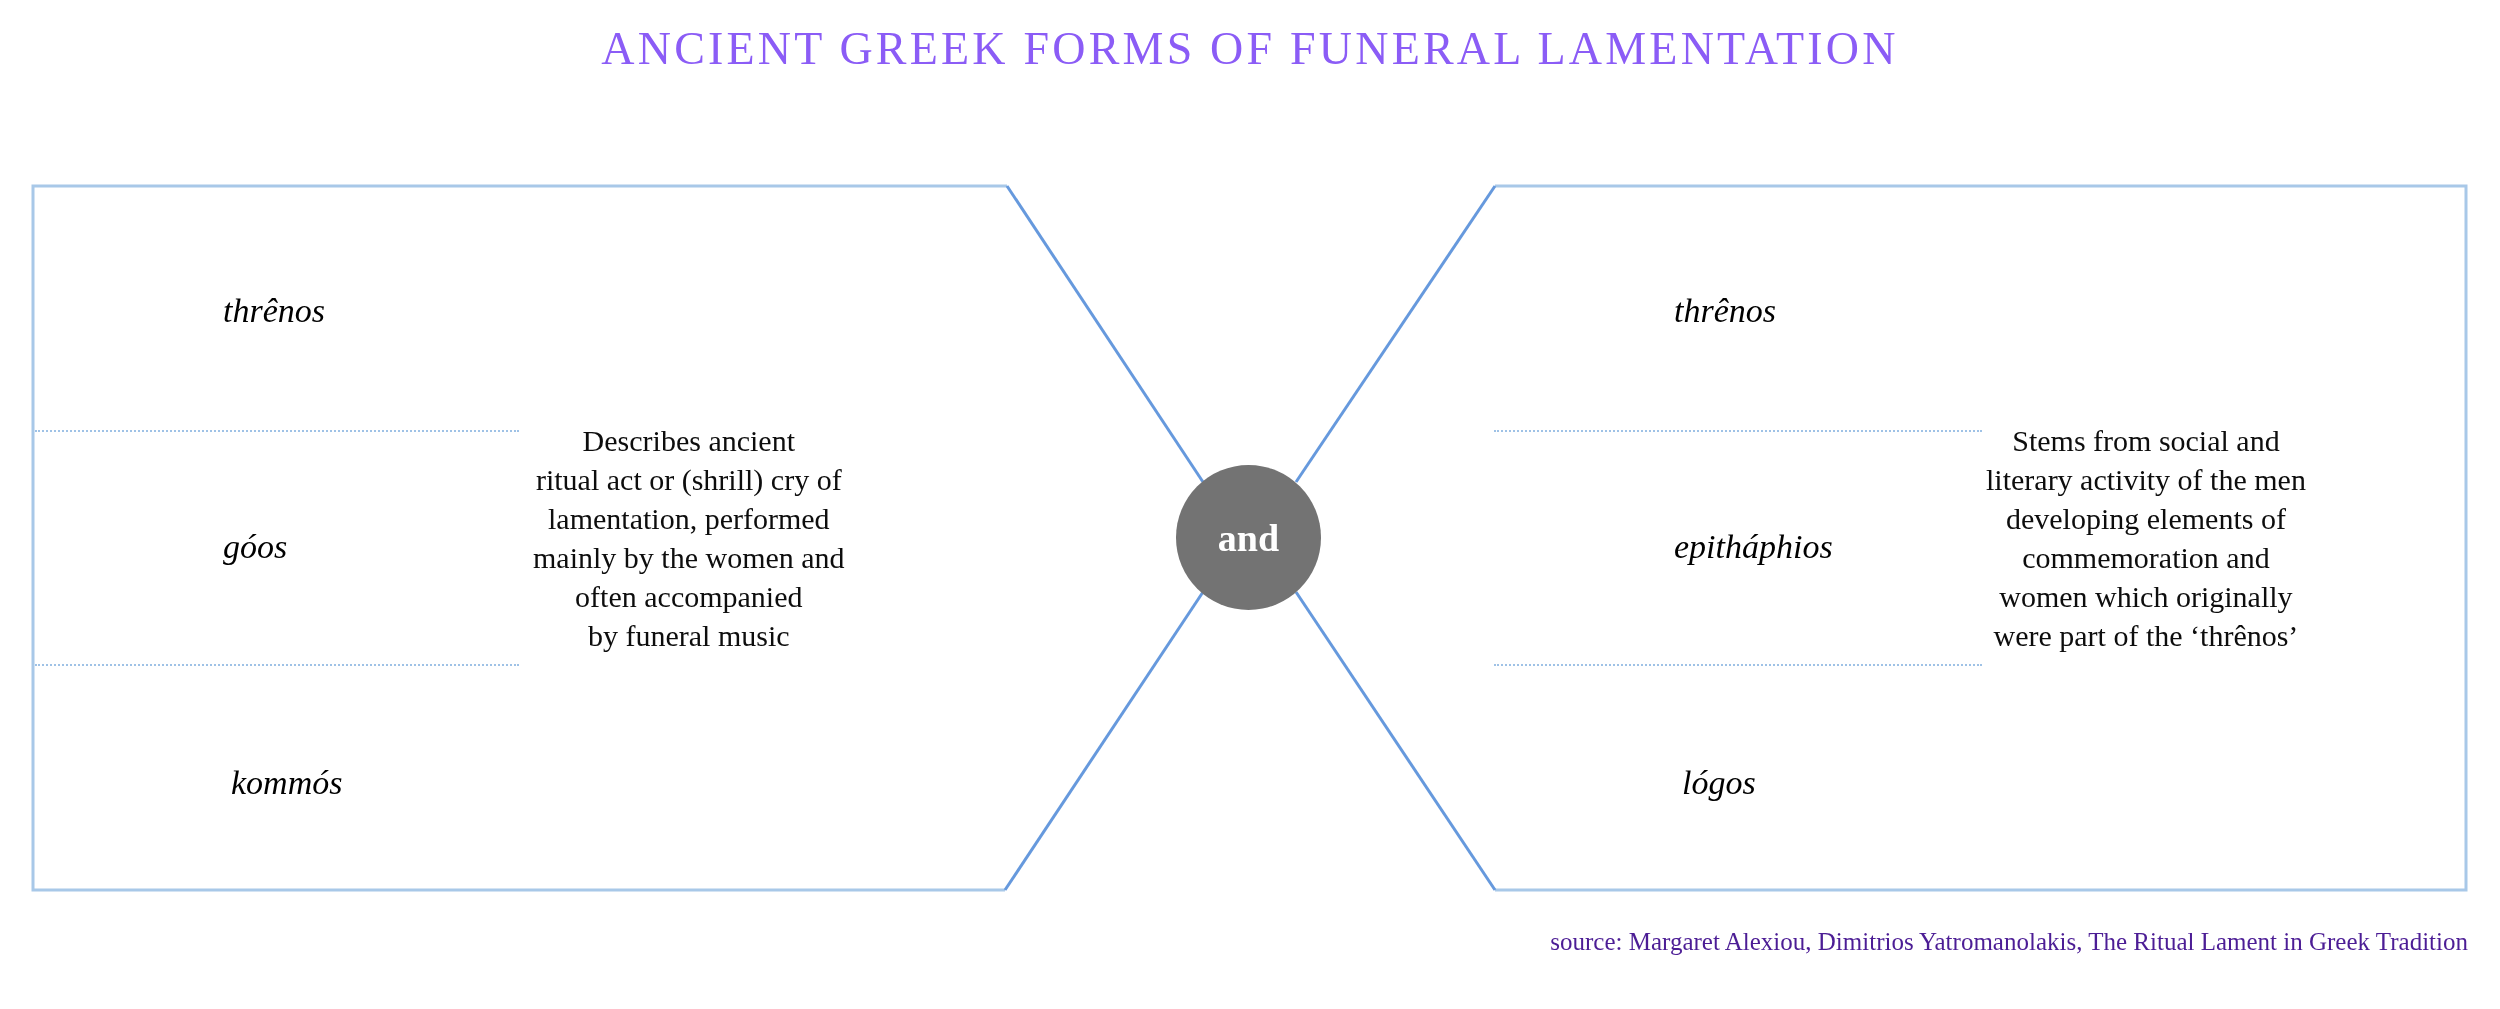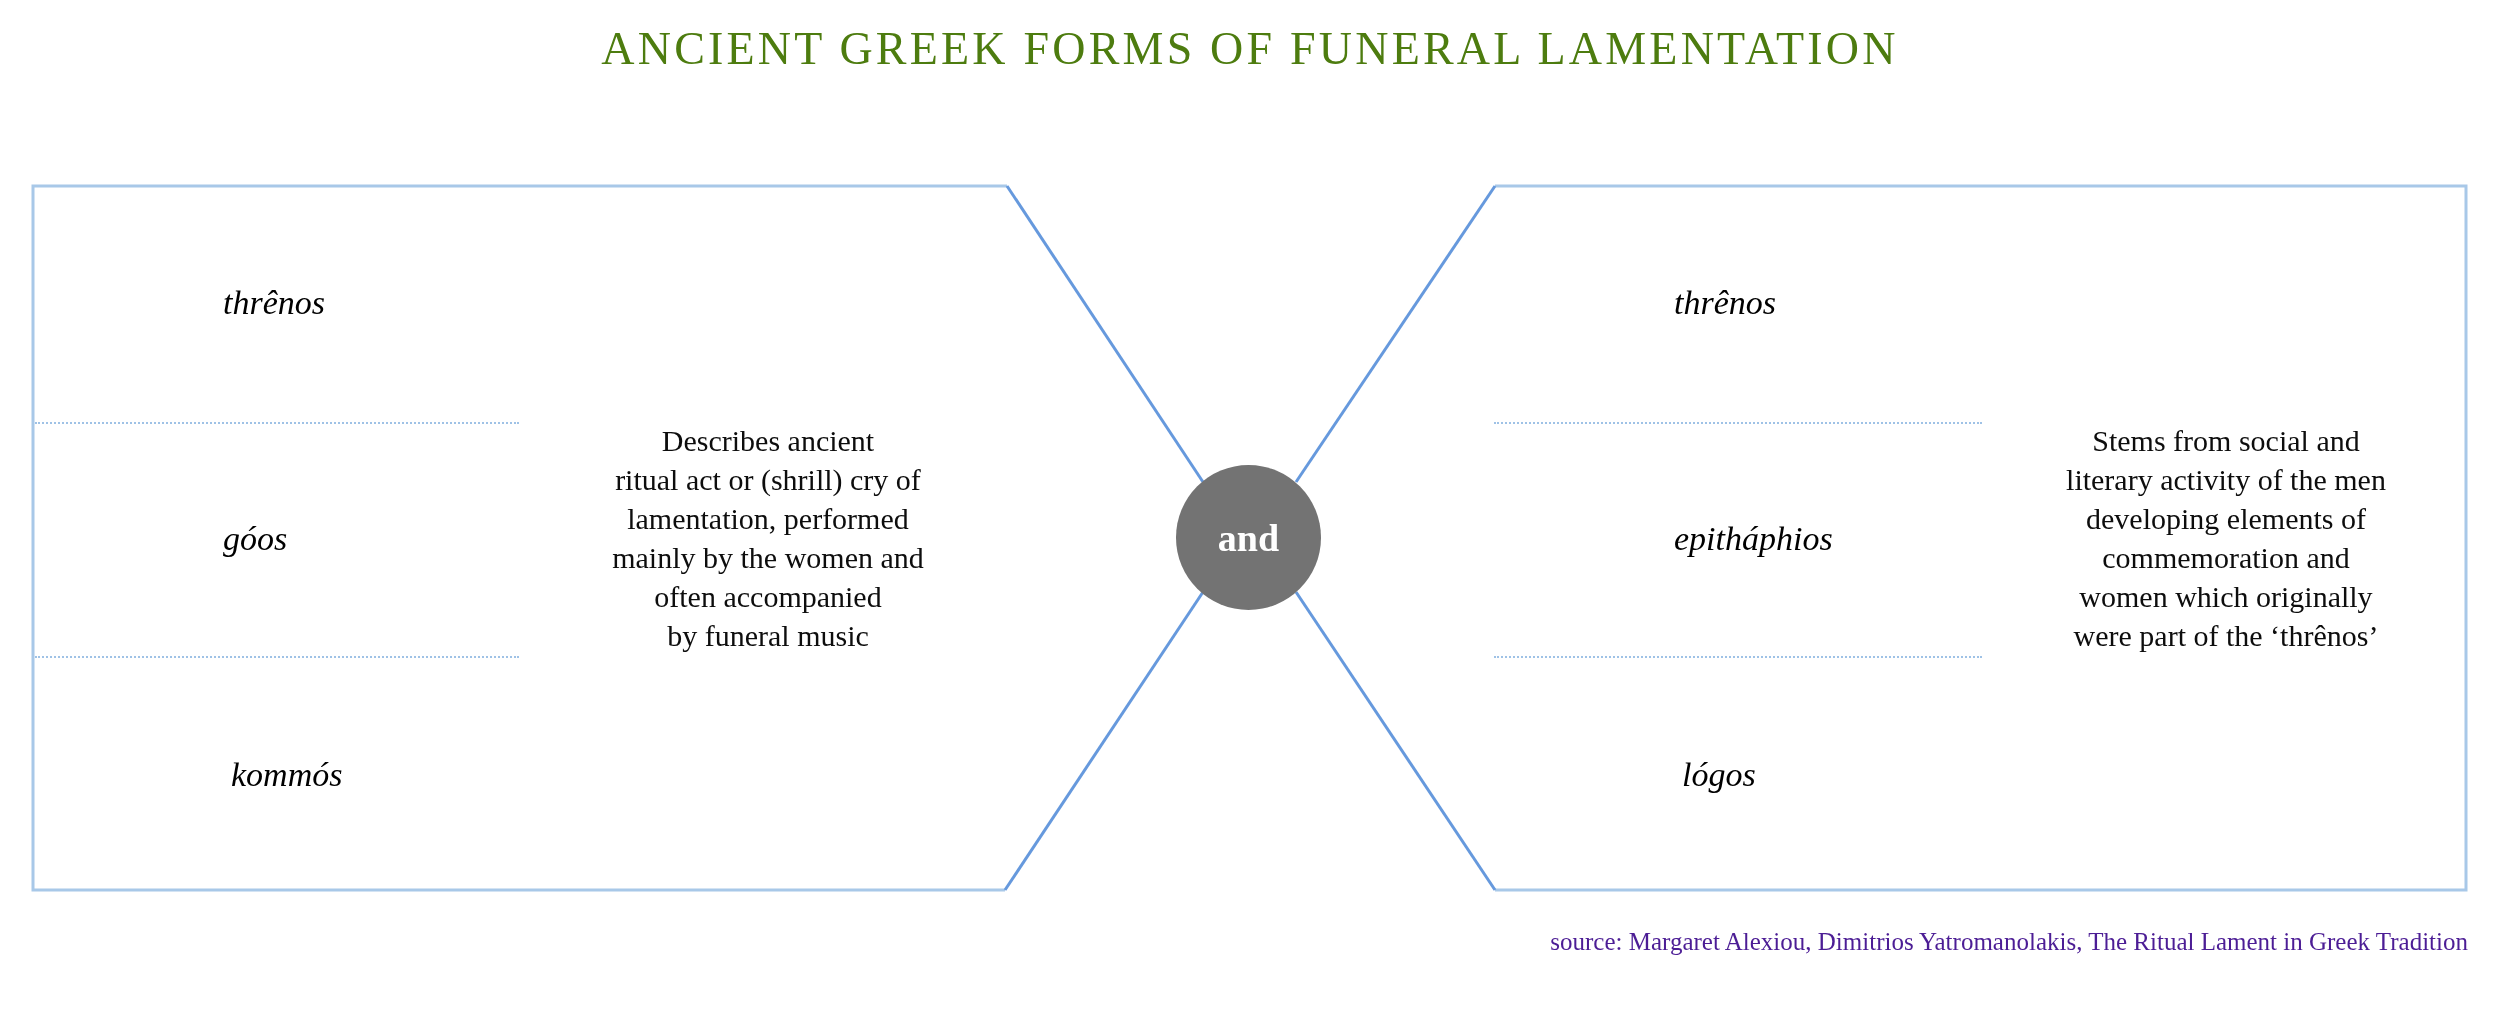--- a/index.html
+++ b/index.html
@@ -15,21 +15,21 @@
     font-family: "Liberation Serif", "DejaVu Serif", serif;
   }
 
   
   #page-title {
     position: absolute;
     top: 24px;
     left: 0;
     width: 2500px;
     text-align: center;
-    color: #4d7c0f;
+    color: #8b5cf6;
     font-family: "Liberation Serif", "DejaVu Serif", serif;
     font-size: 46px;
     font-weight: 400;
     letter-spacing: 3.2px;
     white-space: nowrap;
     line-height: 1.1;
   }
 
   
   #frame-svg {
@@ -46,21 +46,21 @@
     position: absolute;
     top: 186px;
     height: 704px;
   }
   #panel-left  { left: 33px;   width: 975px; }
   #panel-right { left: 1494px; width: 972px; }
 
   
   .terms-col {
     position: absolute;
-    top: 0;
+    top: 8px;
     width: 487px;
     height: 588px;
   }
   #panel-left  .terms-col { left: 0px; }
   #panel-right .terms-col { left: 0px; }
 
   .term-slot {
     position: absolute;
     left: 0;
     width: 487px;
@@ -94,21 +94,20 @@
   .dotted-sep.d1 { top: 236px; }
   .dotted-sep.d2 { top: 470px; }
 
   
   .desc-col {
     position: absolute;
     top: 0;
     height: 704px;
     display: flex;
     align-items: center;
-    justify-content: center;
   }
   #panel-left  .desc-col { left: 500px; width: 470px; }
   #panel-right .desc-col { left: 492px; width: 480px; }
 
   .desc-text {
     font-family: "Liberation Serif", "DejaVu Serif", serif;
     font-size: 30px;
     line-height: 1.30;
     color: #0d0d0d;
     text-align: center;

